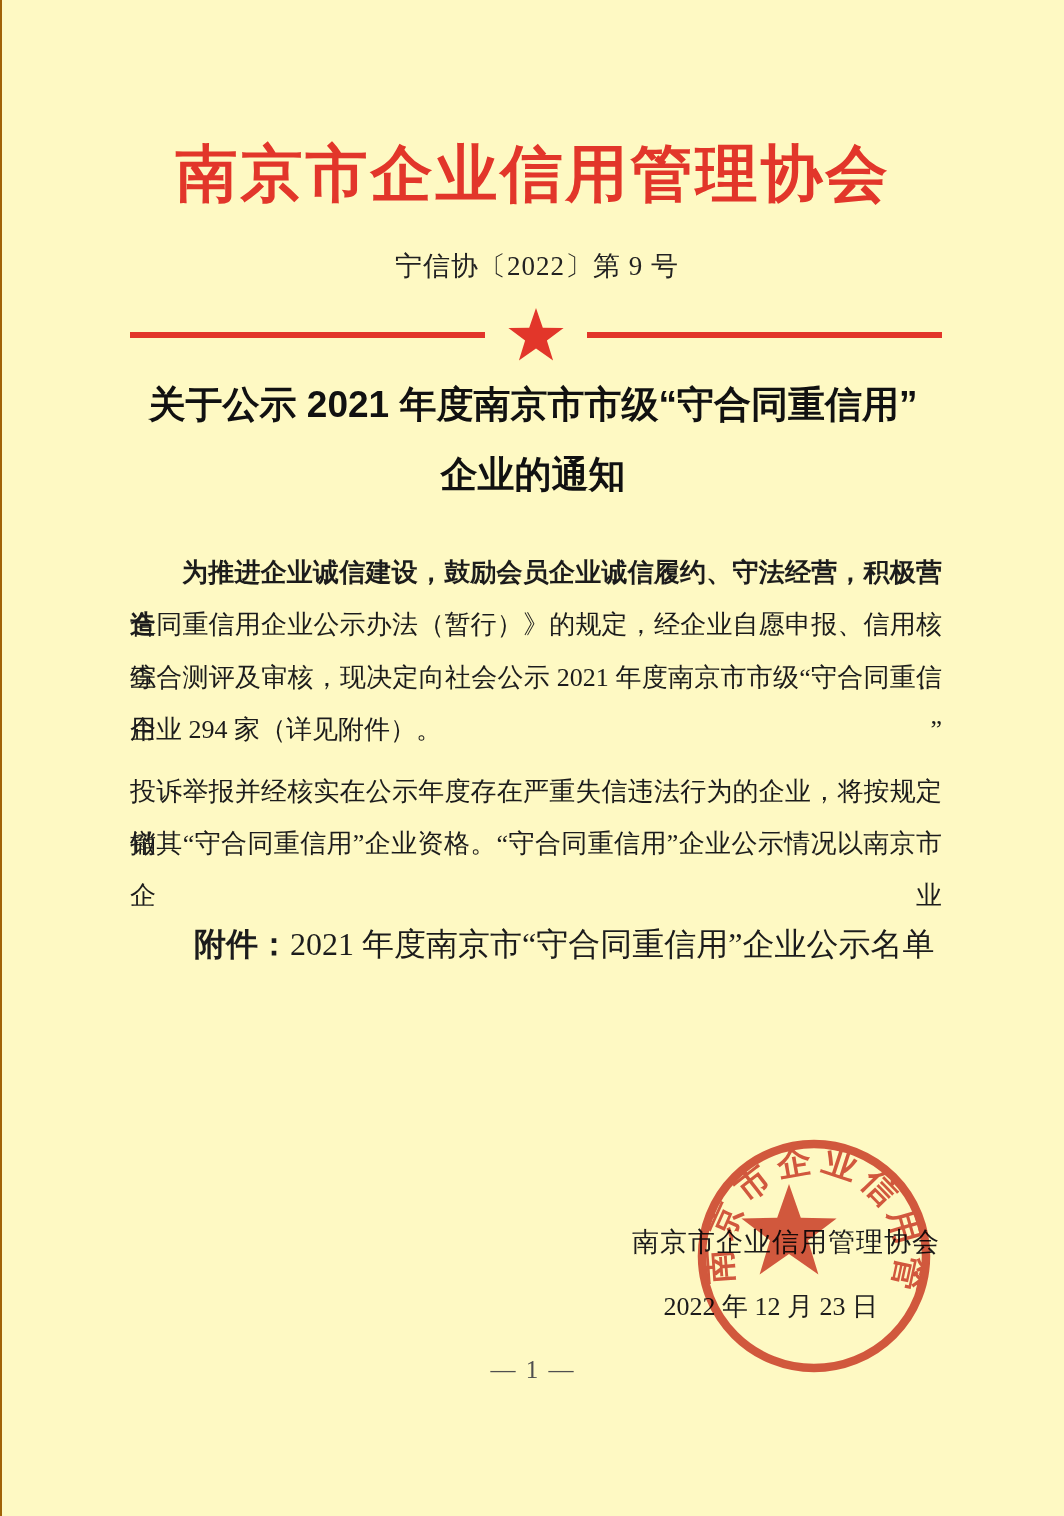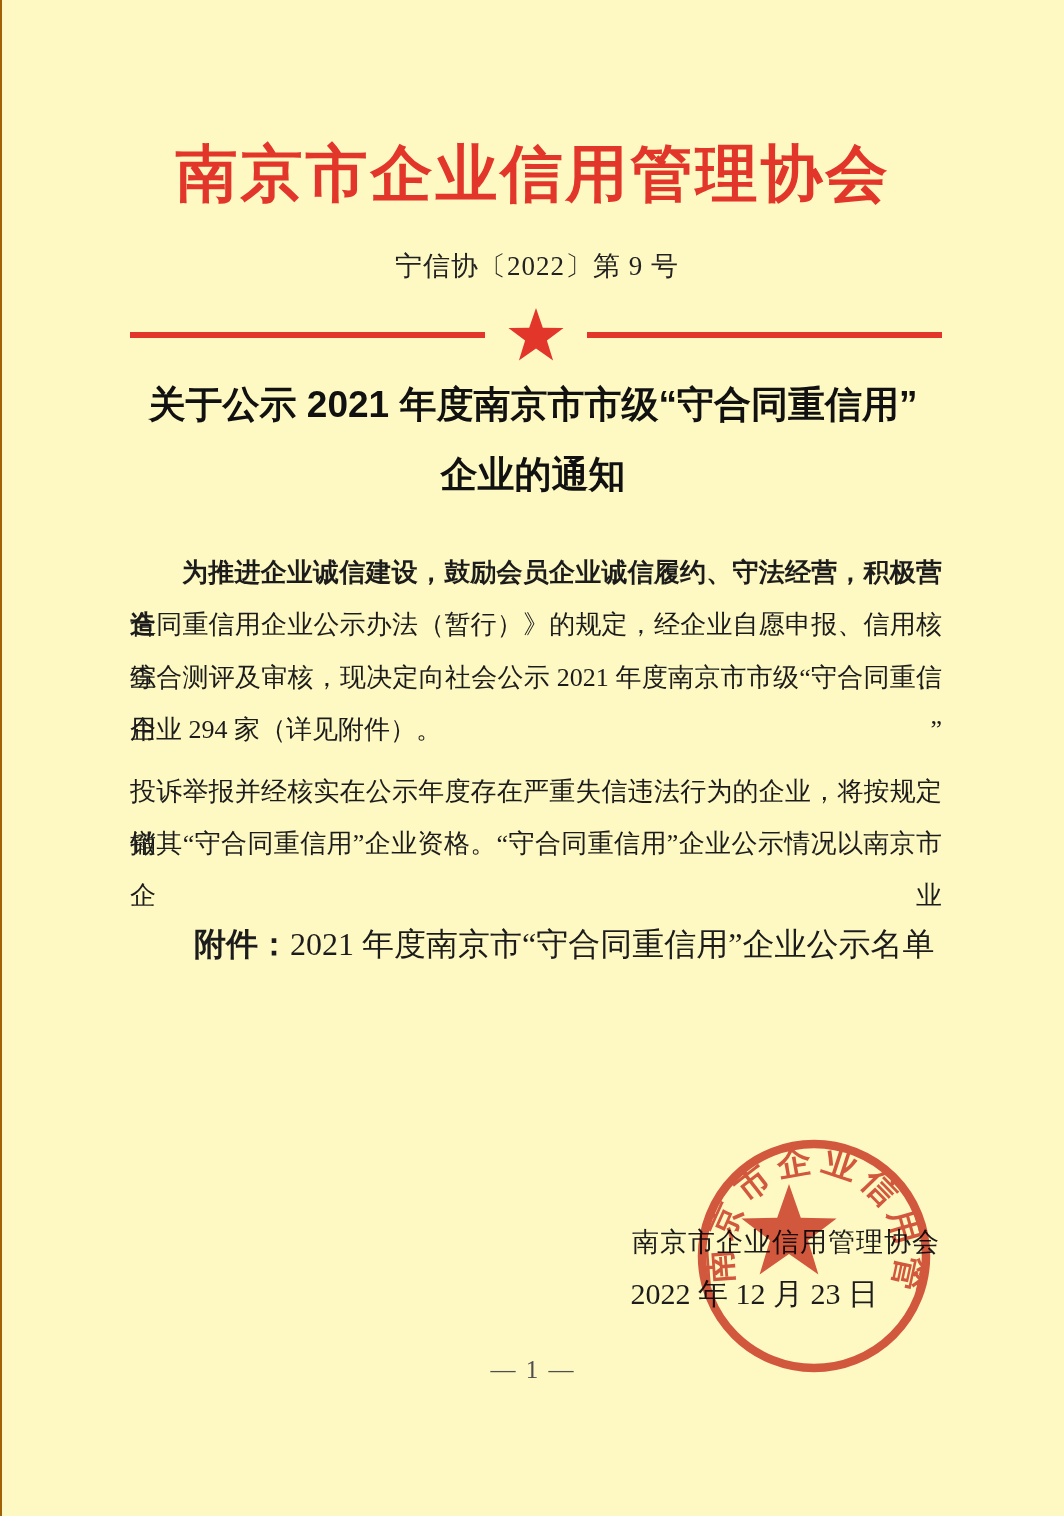--- a/index.html
+++ b/index.html
@@ -86,23 +86,23 @@
     z-index: 1;
   }
   .sig-name {
     font-size: 27px;
     letter-spacing: 1px;
     line-height: 40px;
     color: #1c1c1c;
     white-space: nowrap;
   }
   .sig-date {
-    font-size: 30px;
+    font-size: 26px;
     line-height: 40px;
-    margin-top: 12px;
+    margin-top: 25px;
     margin-right: 62px;
     color: #1c1c1c;
     white-space: nowrap;
   }
   .seal {
     position: absolute;
     left: 686px; top: 1134px;
     width: 252px; height: 250px;
     mix-blend-mode: multiply;
     z-index: 2;

